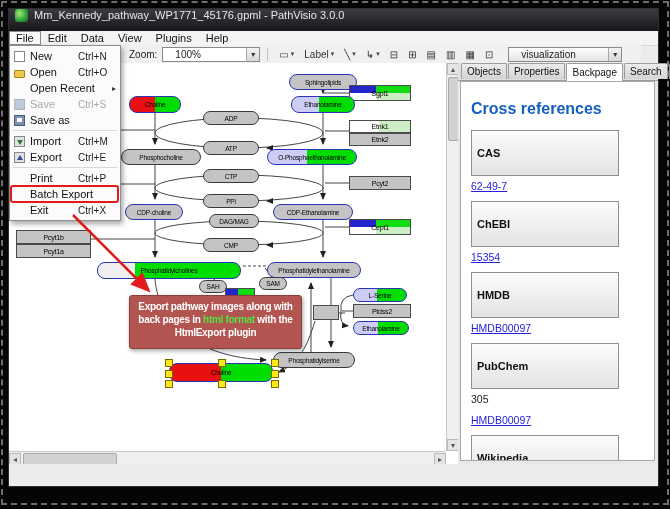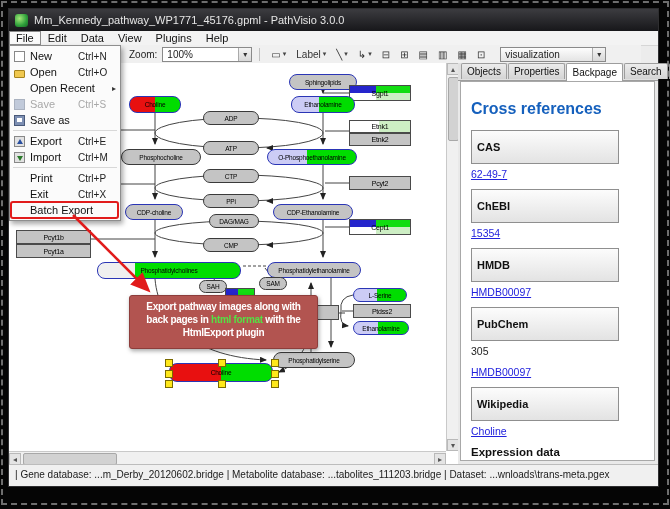--- a/index.html
+++ b/index.html
@@ -3,36 +3,36 @@
 <meta charset="utf-8">
 <style>
   html,body{margin:0;padding:0}
   body{width:670px;height:509px;background:#050505;position:relative;overflow:hidden;
        font-family:"Liberation Sans", sans-serif;}
   .slide-dash{position:absolute;left:1px;top:1px;width:664px;height:500px;border:2px dashed #6e6e6e;}
   #window{position:absolute;left:8px;top:8px;width:649px;height:477px;background:#ececec;
           border:1px solid #2e2e30;}
   
   .titlebar{position:absolute;left:0;top:0;right:0;height:22px;
-            background:linear-gradient(#3c3c40,#17171a);display:flex;align-items:center;
+            background:linear-gradient(#3c3c40,#17171a);display:flex;
             padding-left:6px;color:#e6e6e6;font-size:11px;white-space:nowrap;overflow:hidden}
   .app-icon{width:13px;height:13px;border-radius:3px;margin-right:6px;flex:none;
             background:radial-gradient(circle at 35% 35%, #a2e878, #2d9e3a 60%, #1a6326);}
   
   .menubar{position:absolute;left:0;top:22px;right:0;height:14px;background:#f3f3f3;
            border-bottom:1px solid #d6d6d6;display:flex;align-items:center;font-size:11px;color:#111}
   .menu-item{padding:0 7px;height:13px;line-height:13px}
   .menu-item.active{background:#fafafa;border:1px solid #8a8a8a;height:12px;line-height:12px;padding:0 6px}
   
   .toolbar{position:absolute;left:0;top:36px;right:17px;height:18px;background:#f0f0f0;
            border-bottom:1px solid #c4c4c4;display:flex;align-items:center;gap:3px;
            padding-left:120px;font-size:10px;color:#222}
   .zoom-label{margin-right:2px}
   .combo{display:inline-flex;align-items:center;background:#fff;border:1px solid #8a8a8a;
-         height:13px;font-size:10px;padding-left:4px}
+         height:13px;font-size:10px;padding-left:12px}
   .zoom-combo{width:84px}
   .viz-combo{width:100px;margin-left:8px;background:linear-gradient(#fdfdfd,#e4e4e4)}
   .combo-text{flex:1;white-space:nowrap;overflow:hidden}
   .combo-caret{width:12px;text-align:center;font-size:8px;color:#333;background:linear-gradient(#f4f4f4,#d8d8d8);
                border-left:1px solid #aaa;height:100%;line-height:13px}
   .tsep{width:1px;height:13px;background:#c0c0c0;margin:0 4px}
   .tool-btn{display:inline-flex;align-items:center;height:15px;padding:0 3px;color:#333;
             border:1px solid transparent;border-radius:2px}
   .tool-glyph{font-size:10px;line-height:15px}
   .tool-caret{font-size:7px;margin-left:2px;color:#444}
@@ -60,21 +60,21 @@
                          linear-gradient(to right,#ffffff 44%,#cdeec4 44%);
         background-size:100% 50%,100% 50%;background-position:top,bottom;background-repeat:no-repeat}
   .gene-expr-partial{border:1px solid #4a4a4a;
         background:linear-gradient(to right,#2525cc 44%,#12dd12 44%)}
   .gene-partial{background:#c4c4c4;border:1px solid #4a4a4a}
   .handle{position:absolute;width:6px;height:6px;background:#ffe81a;border:1px solid #7a6a00;z-index:12}
   
   .callout{position:absolute;left:120px;top:232px;width:165px;min-height:44px;z-index:40;
            background:#b25450;border:1px solid #8d3d3b;border-radius:3px;
            color:#fff;font-weight:bold;font-size:10px;line-height:1.3;letter-spacing:-0.3px;
-           text-align:center;padding:4px 11px;box-shadow:1px 2px 4px rgba(0,0,0,.35)}
+           text-align:center;padding:4px 3px;box-shadow:1px 2px 4px rgba(0,0,0,.35)}
   .callout .hl{color:#55e044}
   
   .hscroll{position:absolute;left:0;top:388px;width:437px;height:13px;background:#f0f0f0;
            border-top:1px solid #c9c9c9;display:flex;align-items:center;z-index:20}
   .vscroll{position:absolute;left:437px;top:0;width:12px;height:388px;background:#f0f0f0;
            border-left:1px solid #c9c9c9;display:flex;flex-direction:column;align-items:center;z-index:20}
   .sbtn{font-size:8px;color:#555;width:12px;height:12px;line-height:12px;text-align:center;
         background:#e4e4e4;border:1px solid #b9b9b9;box-sizing:border-box;flex:none}
   .htrack{flex:1;height:100%;position:relative}
   .hthumb{position:absolute;left:2px;top:1px;width:92px;height:10px;background:#d2d2d2;
@@ -89,21 +89,21 @@
   .tab{font-size:10px;color:#111;background:linear-gradient(#ececec,#d4d4d4);
        border:1px solid #9d9d9d;border-bottom:none;border-radius:2px 2px 0 0;
        padding:1px 5px;margin-right:1px;height:13px;line-height:13px;white-space:nowrap}
   .tab.active{background:#fff;height:15px;line-height:15px;position:relative;z-index:2}
   .panel-content{position:absolute;left:2px;right:3px;top:18px;bottom:3px;background:#fff;
                  border:1px solid #a8a8a8;padding:6px 10px;overflow:hidden;box-sizing:border-box}
   .xref-title{color:#1560bd;font-weight:bold;font-size:16px;margin:12px 0 12px 0}
   .xref-section{margin-bottom:9px}
   .xref-header{width:148px;box-sizing:border-box;border:1px solid #8f8f8f;
                background:linear-gradient(#fcfcfc,#e3e3e3);font-weight:bold;font-size:11px;
-               padding:10px 5px;color:#111}
+               padding:16px 5px;color:#111}
   .xref-value{margin-top:4px;font-size:10.5px;color:#222}
   .xref-value.link{color:#2222dd;text-decoration:underline;font-weight:normal;cursor:pointer}
   .xref-footer{font-weight:bold;font-size:11.5px;color:#111;margin-top:4px}
   
   #filemenu{position:absolute;left:0;top:36px;width:110px;z-index:50;background:#fbfbfb;
             border:1px solid #8e8e8e;box-shadow:2px 3px 5px rgba(0,0,0,.35);padding:2px 0}
   .fm-row{display:flex;align-items:center;height:16px;padding:0 4px 0 4px;font-size:11px;
           color:#111;position:relative}
   .fm-row.disabled{color:#a8a8a8}
   .fm-label{flex:1;white-space:nowrap}
@@ -425,50 +425,47 @@
         <span class="fm-label">Save</span>
         <span class="fm-short">Ctrl+S</span>
       </div>
       <div class="fm-row">
         <span class="ic ic-save-as-icon"></span>
         <span class="fm-label">Save as</span>
         <span class="fm-short"></span>
       </div>
       <div class="fm-sep"></div>
       <div class="fm-row">
+        <span class="ic ic-import-icon"></span>
+        <span class="fm-label">Import</span>
+        <span class="fm-short">Ctrl+M</span>
+      </div>
+      <div class="fm-row">
         <span class="ic ic-export-icon"></span>
         <span class="fm-label">Export</span>
         <span class="fm-short">Ctrl+E</span>
       </div>
-      <div class="fm-row">
-        <span class="ic ic-import-icon"></span>
-        <span class="fm-label">Import</span>
-        <span class="fm-short">Ctrl+M</span>
-      </div>
       <div class="fm-sep"></div>
       <div class="fm-row">
         <span class="ic ic-none"></span>
         <span class="fm-label">Print</span>
         <span class="fm-short">Ctrl+P</span>
-      </div>
-      <div class="fm-row">
-        <span class="ic ic-none"></span>
-        <span class="fm-label">Exit</span>
-        <span class="fm-short">Ctrl+X</span>
       </div>
       <div class="fm-row boxed">
         <span class="ic ic-none"></span>
         <span class="fm-label">Batch Export</span>
         <span class="fm-short"></span>
       </div>
-    </div>
-
-  <div class="statusbar">
-    <span>| Gene database: ...m_Derby_20120602.bridge | Metabolite database: ...tabolites_111203.bridge | Dataset: ...wnloads\trans-meta.pgex</span>
-  </div>
+      <div class="fm-row">
+        <span class="ic ic-none"></span>
+        <span class="fm-label">Exit</span>
+        <span class="fm-short">Ctrl+X</span>
+      </div>
+    </div>
+
 
 </div>
 
 <svg id="overlay" width="670" height="509">
   <defs>
     <marker id="ahred" markerWidth="9" markerHeight="9" refX="6" refY="3.5" orient="auto">
       <path d="M0,0 L8,3.5 L0,7 Z" fill="#e11b1b"></path>
     </marker>
   </defs>
   <path d="M73,215 L147,289" stroke="#e11b1b" stroke-width="2.5" fill="none" marker-end="url(#ahred)"></path>

